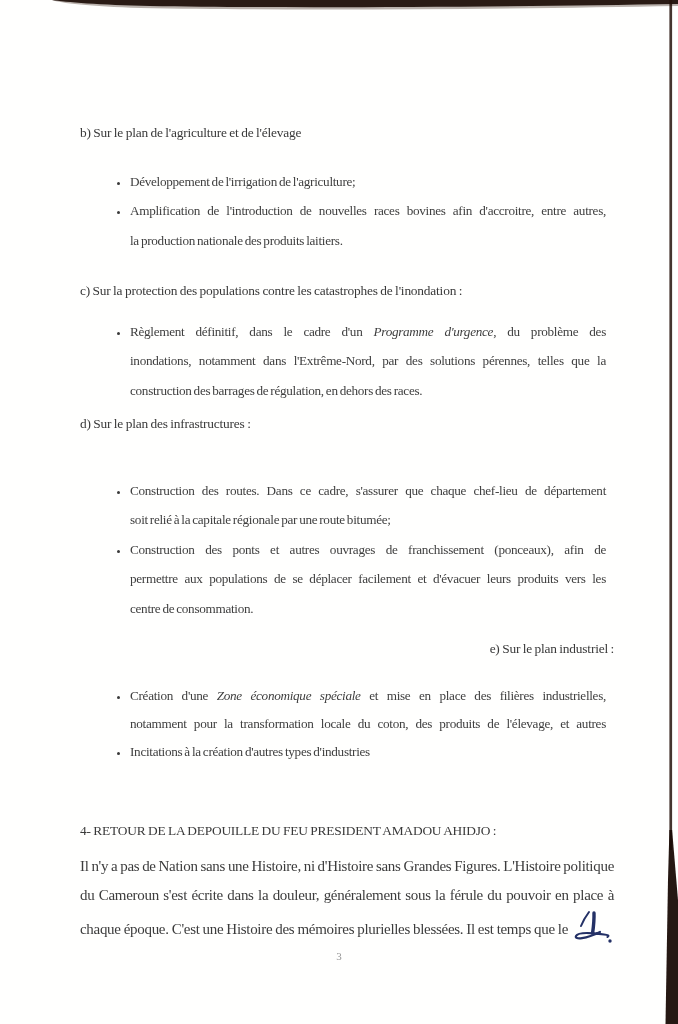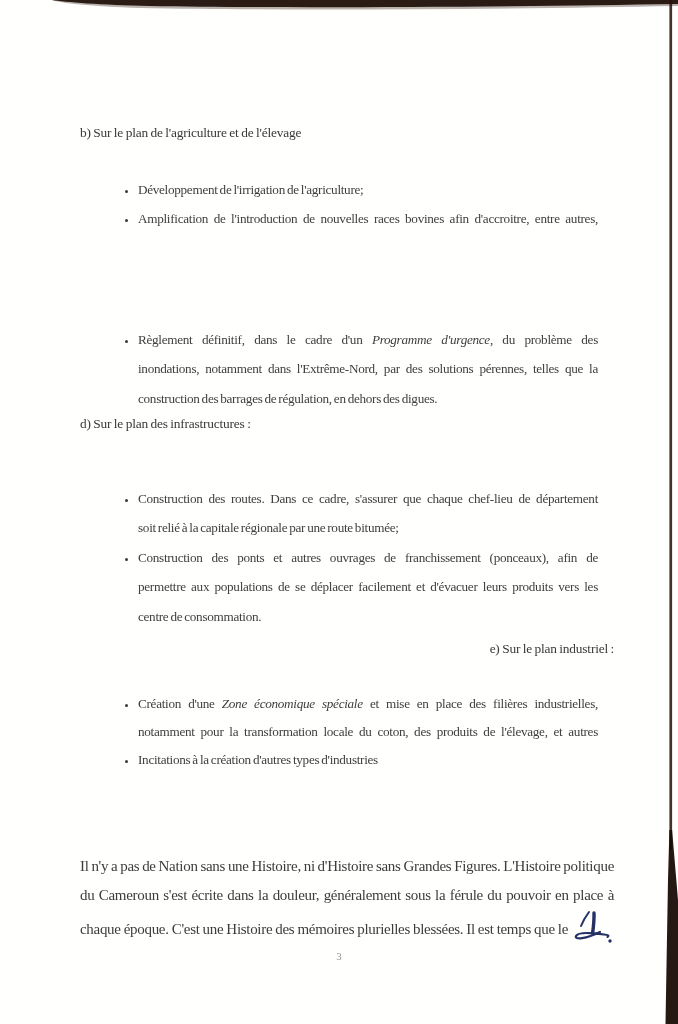--- a/index.html
+++ b/index.html
@@ -12,21 +12,21 @@
     color:#3e3e3e;
   }
   .textlayer{position:absolute;inset:0;filter:blur(0.3px);}
   .sec{position:absolute;left:80px;right:64px;}
   .shead{
     font-size:13.4px;line-height:20px;
     letter-spacing:-0.2px;word-spacing:-0.6px;
     text-align:left;color:#393939;
   }
   ul.blist{
-    margin:16px;padding:0 0 0 42px;
+    margin:8px;padding:0 0 0 42px;
     list-style:disc outside;
     font-size:13.2px;line-height:29.4px;
     letter-spacing:-0.3px;word-spacing:-1px;
     color:#3e3e3e;
   }
   ul.blist.tight{line-height:28.2px;}
   li::marker{font-size:11px;color:#3a3a3a;}
   .jl{text-align:justify;text-align-last:justify;-moz-text-align-last:justify;}
   .ll{text-align:left;}
   .para{
@@ -54,30 +54,34 @@
     <div class="sec shead" style="top:123px;">
       <span>b) Sur le plan de l'agriculture et de l'élevage</span>
     </div>
     <div class="sec" style="top:159px;">
       <ul class="blist">
         <li>
           <div class="ll">Développement de l'irrigation de l'agriculture;</div>
         </li>
         <li>
           <div class="jl">Amplification de l'introduction de nouvelles races bovines afin d'accroitre, entre autres,</div>
+          <div class="ll">la production nationale des produits laitiers.</div>
         </li>
       </ul>
     </div>
 
+    <div class="sec shead" style="top:281px;">
+      <span>c) Sur la protection des populations contre les catastrophes de l'inondation :</span>
+    </div>
     <div class="sec" style="top:309px;">
       <ul class="blist">
         <li>
           <div class="jl"><span>Règlement définitif, dans le cadre d'un </span><em>Programme d'urgence</em><span>, du problème des</span></div>
           <div class="jl">inondations, notamment dans l'Extrême-Nord, par des solutions pérennes, telles que la</div>
-          <div class="ll">construction des barrages de régulation, en dehors des digues.</div>
+          <div class="ll">construction des barrages de régulation, en dehors des races.</div>
         </li>
       </ul>
     </div>
 
     <div class="sec shead" style="top:414px;">
       <span>d) Sur le plan des infrastructures :</span>
     </div>
     <div class="sec" style="top:468px;">
       <ul class="blist">
         <li>
@@ -100,20 +104,23 @@
         <li>
           <div class="jl"><span>Création d'une </span><em>Zone économique spéciale</em><span> et mise en place des filières industrielles,</span></div>
           <div class="jl">notamment pour la transformation locale du coton, des produits de l'élevage, et autres</div>
         </li>
         <li>
           <div class="ll">Incitations à la création d'autres types d'industries</div>
         </li>
       </ul>
     </div>
 
+    <div class="sec shead" style="top:821px;">
+      <span>4- RETOUR DE LA DEPOUILLE DU FEU PRESIDENT AMADOU AHIDJO :</span>
+    </div>
     <div class="sec para" style="top:852px;">
       <div class="jl">Il n'y a pas de Nation sans une Histoire, ni d'Histoire sans Grandes Figures. L'Histoire politique</div>
       <div class="jl">du Cameroun s'est écrite dans la douleur, généralement sous la férule du pouvoir en place à</div>
       <div class="jl"><span>chaque époque. C'est une Histoire des mémoires plurielles blessées. Il est temps que le</span><span class="inkmark"><svg width="44" height="40" viewBox="0 0 44 40">
               <g stroke="#243166" fill="none" stroke-linecap="round">
                 <path d="M11,16 C13,11 16,6 19,2" stroke-width="2"></path>
                 <path d="M24,3 C24.2,9 23.6,16 22.6,23" stroke-width="3.4"></path>
                 <path d="M30,22 C16,29 4,30 6,26 C8,22 20,22.5 34,24.5 C38,25 39.5,25.5 37.5,26.8" stroke-width="2.2"></path>
               </g>
               <circle cx="40" cy="31" r="1.7" fill="#243166"></circle>

